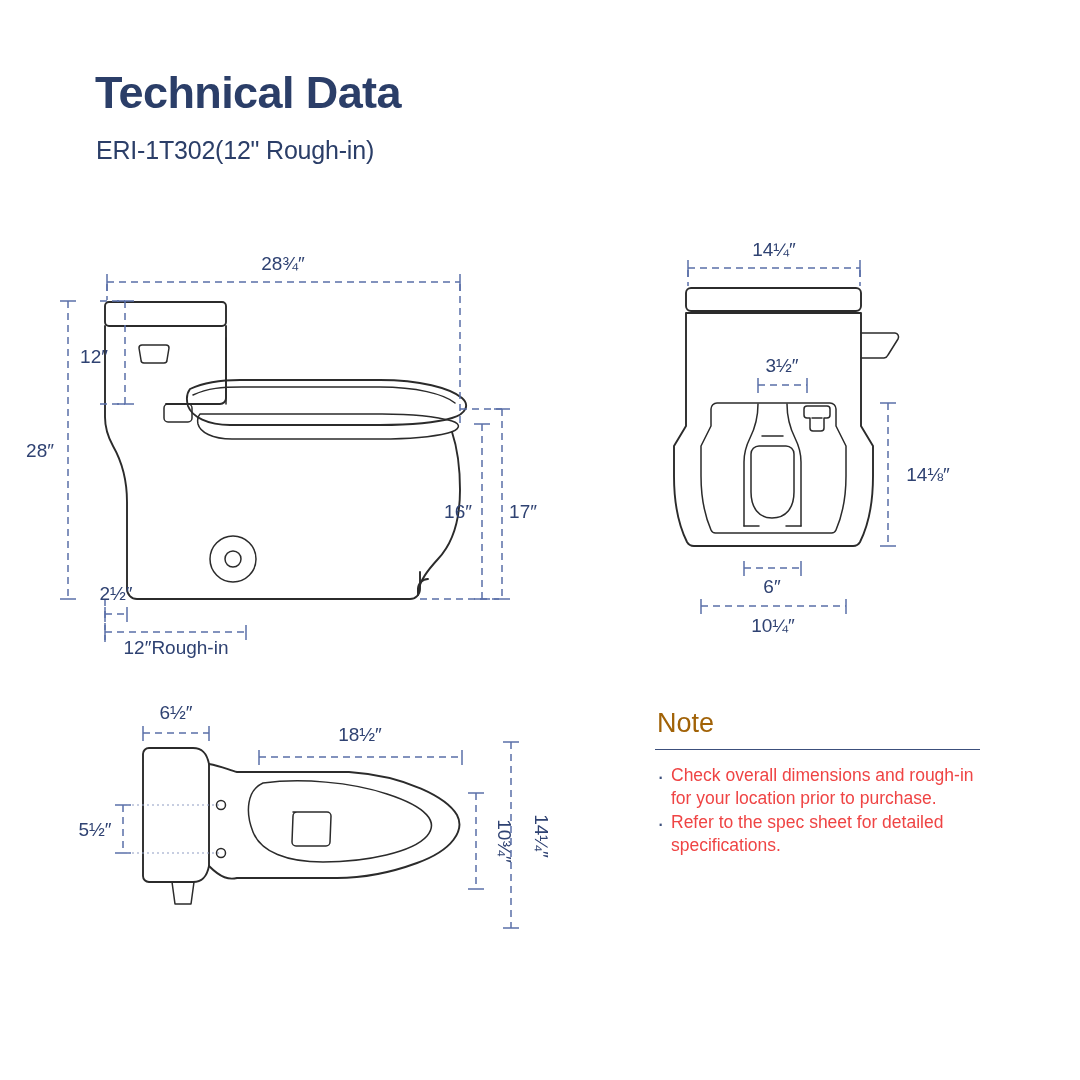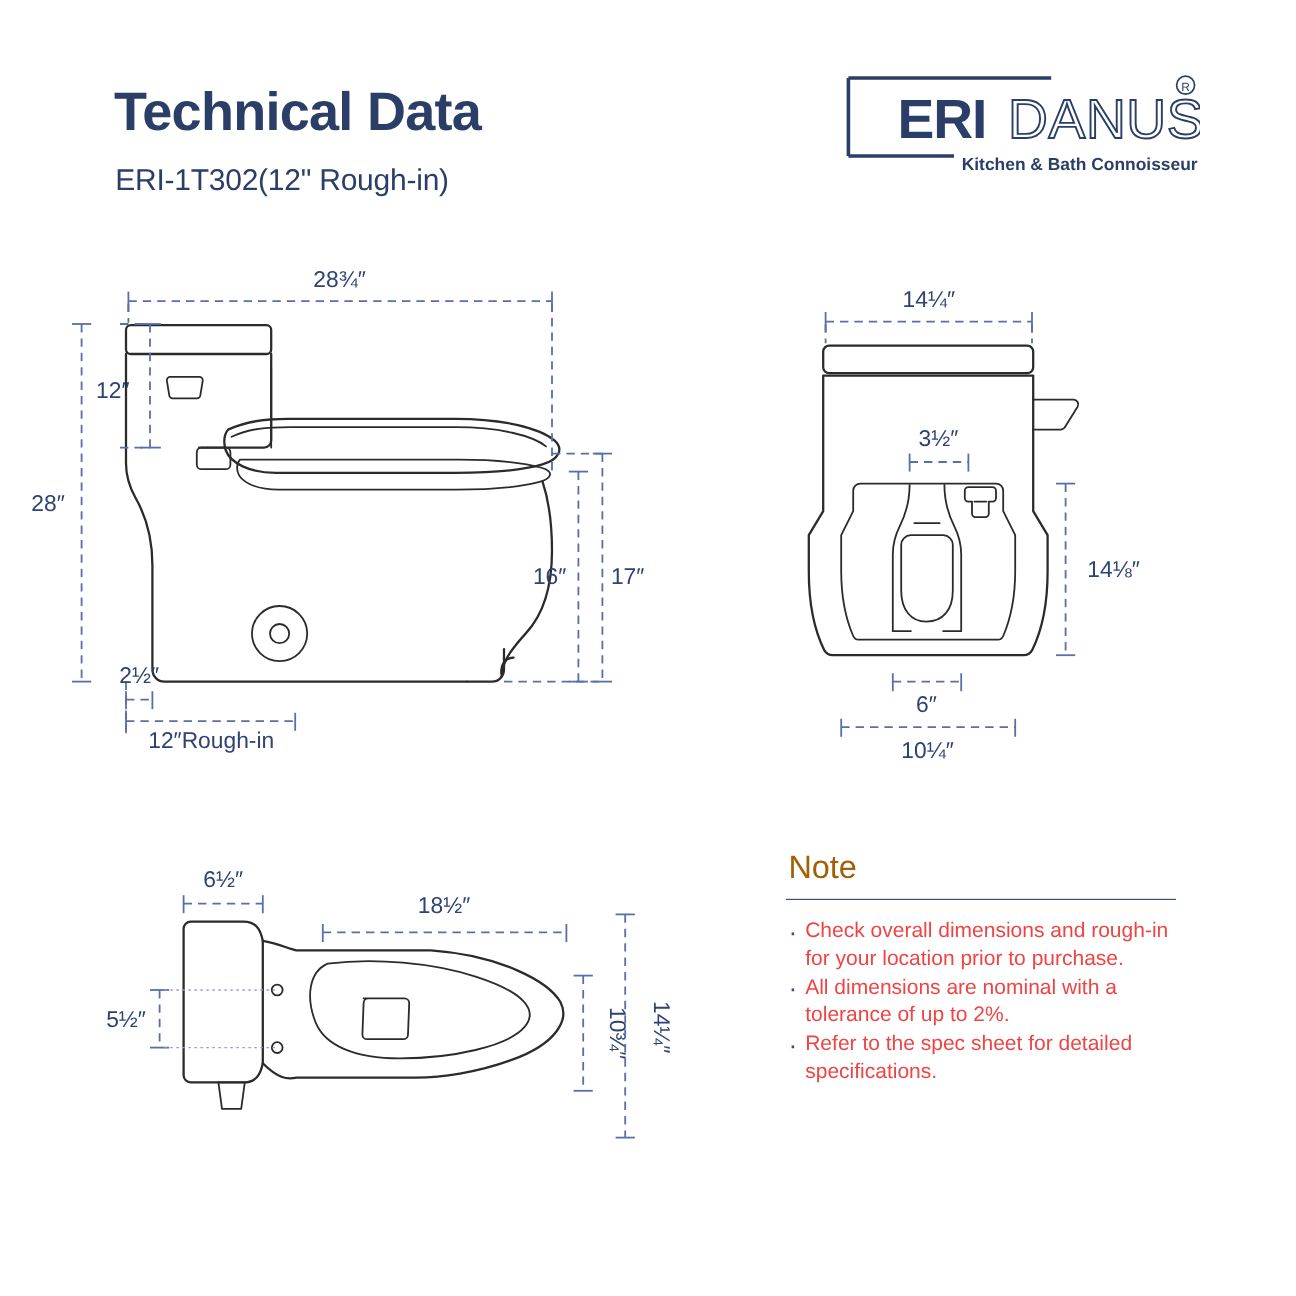--- a/index.html
+++ b/index.html
@@ -35,44 +35,23 @@
 </style>
 </head>
 <body>
 
 <div class="page">
 
   <div id="header">
     <div id="page-title">Technical Data</div>
     <div id="model-sub">ERI-1T302(12" Rough-in)</div>
 
-    <div id="logo">
-      <svg width="300" height="92" viewBox="0 0 300 92">
-
-        <path d="M7 7 H176 M7 7 V72 M7 72 H95" fill="none" stroke="#2b3e68" stroke-width="3"></path>
-
-        <g>
-          <text x="48" y="57" font-family="'Liberation Sans',sans-serif" font-size="46" font-weight="bold" fill="#2b3e68" letter-spacing="-1">ERI</text>
-        </g>
-
-        <g>
-          <text x="140" y="57" font-family="'Liberation Sans',sans-serif" font-size="46" font-weight="400" fill="none" stroke="#2b3e68" stroke-width="1.6" letter-spacing="0.5">DANUS</text>
-        </g>
-
-        <g>
-          <circle cx="288" cy="13" r="7.5" fill="none" stroke="#2b3e68" stroke-width="1.4"></circle>
-          <text x="288" y="18" text-anchor="middle" font-family="'Liberation Sans',sans-serif" font-size="10" fill="#2b3e68">R</text>
-        </g>
-
-        <text x="298" y="84" text-anchor="end" font-family="'Liberation Sans',sans-serif" font-size="14.5" font-weight="bold" fill="#2b3e68">Kitchen &amp; Bath Connoisseur</text>
-      </svg>
-    </div>
-  </div>
-
-  <div class="draw" style="left:80px;top:223px;">
+  </div>
+
+  <div class="draw" style="left:80px;top:254px;">
     <svg width="470" height="400" viewBox="0 0 470 400">
       <defs>
         <style>
           .dl{stroke:#5a6fa8;stroke-width:1.5;fill:none;stroke-dasharray:7 5;}
           .dt{stroke:#5a6fa8;stroke-width:1.5;fill:none;}
           .dim{fill:#2f4272;font-family:'Liberation Sans',sans-serif;font-size:19px;}
           .ol{stroke:#2b2b2b;stroke-width:1.9;fill:none;stroke-linejoin:round;stroke-linecap:round;}
           .olt{stroke:#2b2b2b;stroke-width:1.5;fill:none;stroke-linejoin:round;stroke-linecap:round;}
         </style>
       </defs>
@@ -221,21 +200,21 @@
       <line class="dt2" x1="141" y1="321" x2="141" y2="336"></line>
       <text class="dim2" x="112" y="353" text-anchor="middle">6″</text>
 
       <line class="dl2" x1="41" y1="366" x2="186" y2="366"></line>
       <line class="dt2" x1="41" y1="359" x2="41" y2="374"></line>
       <line class="dt2" x1="186" y1="359" x2="186" y2="374"></line>
       <text class="dim2" x="113" y="392" text-anchor="middle">10¼″</text>
     </svg>
   </div>
 
-  <div class="draw" style="left:97px;top:700px;margin-top:20px;">
+  <div class="draw" style="left:87px;top:700px;">
     <svg width="470" height="250" viewBox="0 0 470 250">
       <defs>
         <style>
           .dl3{stroke:#5a6fa8;stroke-width:1.5;fill:none;stroke-dasharray:7 5;}
           .dd3{stroke:#8f9dc4;stroke-width:1.2;fill:none;stroke-dasharray:2 3;}
           .dt3{stroke:#5a6fa8;stroke-width:1.5;fill:none;}
           .dim3{fill:#2f4272;font-family:'Liberation Sans',sans-serif;font-size:19px;}
           .ol3{stroke:#2b2b2b;stroke-width:1.9;fill:none;stroke-linejoin:round;stroke-linecap:round;}
           .olt3{stroke:#2b2b2b;stroke-width:1.5;fill:none;stroke-linejoin:round;stroke-linecap:round;}
         </style>
@@ -291,18 +270,17 @@
       <line class="dt3" x1="416" y1="228" x2="432" y2="228"></line>
       <text class="dim3" x="448" y="136" text-anchor="middle" transform="rotate(90 448 136)">14¼″</text>
     </svg>
   </div>
 
   <div id="note">
     <div id="note-title">Note</div>
     <div id="note-rule"></div>
     <ul id="note-list">
       <li>Check overall dimensions and rough-in for your location prior to purchase.</li>
-      <li>All dimensions are nominal with a tolerance of up to 2%.</li>
       <li>Refer to the spec sheet for detailed specifications.</li>
     </ul>
   </div>
 
 </div>
 
 </body></html>

